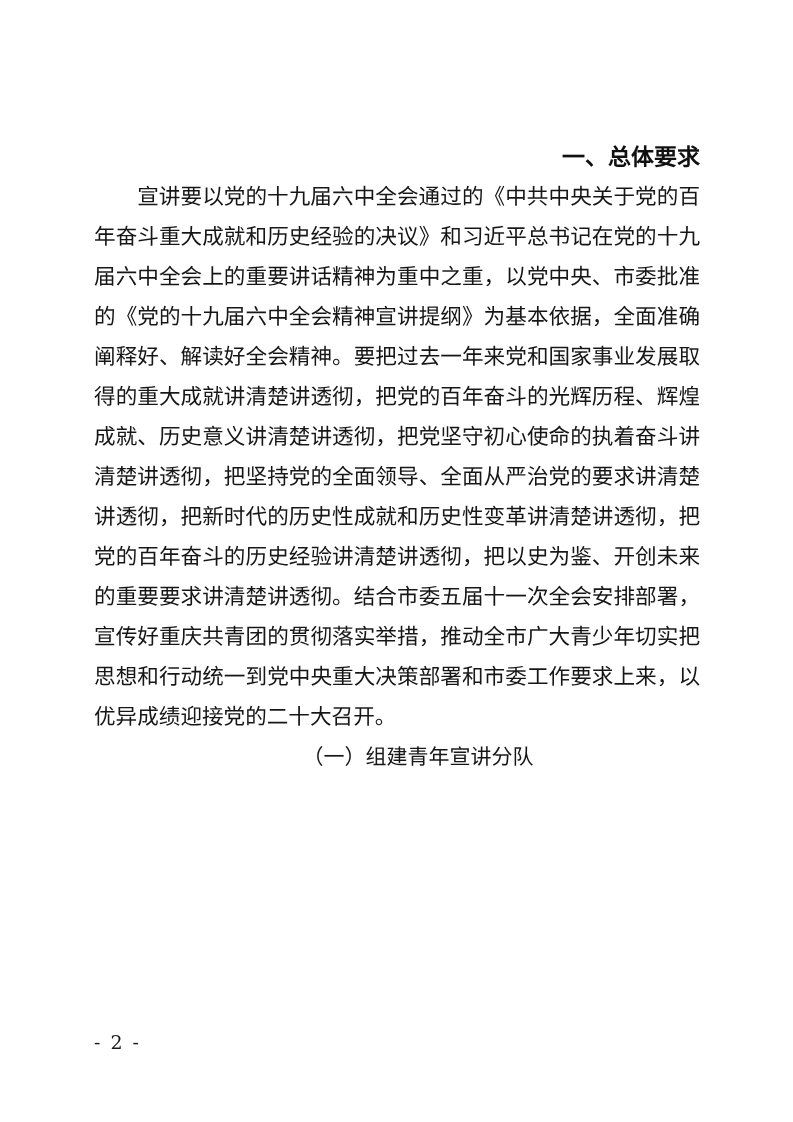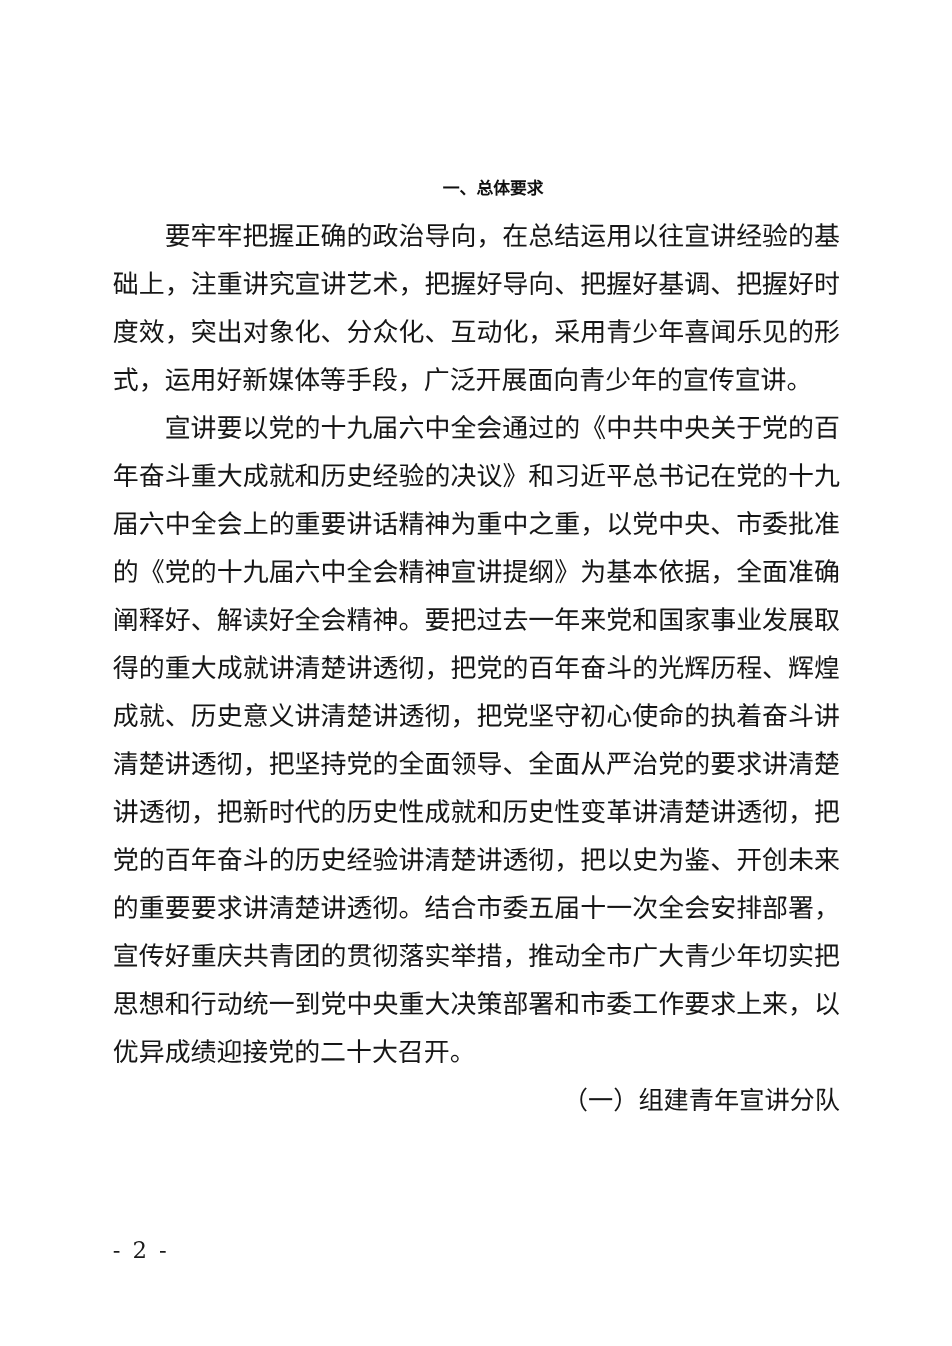--- a/index.html
+++ b/index.html
@@ -26,40 +26,40 @@
     line-height: 40px;
     text-align: justify;
     text-justify: inter-ideograph;
     letter-spacing: 0;
   }
   .sec-heading {
     margin: 0;
     padding: 0;
     font-family: "Liberation Sans", "DejaVu Sans", sans-serif;
     font-weight: 700;
-    font-size: 14px;
+    font-size: 23px;
     line-height: 40px;
     text-indent: 2em;
-    text-align: center;
+    text-align: right;
     color: #101010;
   }
   .body-para {
     margin: 0;
     padding: 0;
     text-indent: 2em;
     color: #161616;
   }
   .sub-heading {
     margin: 0;
     padding: 0;
     font-family: "Liberation Serif", "DejaVu Serif", serif;
     font-size: 21px;
     line-height: 40px;
     text-indent: 2em;
-    text-align: right;
+    text-align: center;
     color: #161616;
   }
   .footer {
     position: absolute;
     left: 94px;
     top: 1030px;
     width: 200px;
     text-align: left;
   }
   .page-number {
@@ -72,21 +72,20 @@
 </style>
 </head>
 <body>
 
 <div class="page">
 
   <main class="content">
 
     <h2 class="sec-heading">一、总体要求</h2>
 
-    <p class="body-para">要牢牢把握正确的政治导向，在总结运用以往宣讲经验的基础上，注重讲究宣讲艺术，把握好导向、把握好基调、把握好时度效，突出对象化、分众化、互动化，采用青少年喜闻乐见的形式，运用好新媒体等手段，广泛开展面向青少年的宣传宣讲。</p>
 
 
     <p class="body-para">宣讲要以党的十九届六中全会通过的《中共中央关于党的百年奋斗重大成就和历史经验的决议》和习近平总书记在党的十九届六中全会上的重要讲话精神为重中之重，以党中央、市委批准的《党的十九届六中全会精神宣讲提纲》为基本依据，全面准确阐释好、解读好全会精神。要把过去一年来党和国家事业发展取得的重大成就讲清楚讲透彻，把党的百年奋斗的光辉历程、辉煌成就、历史意义讲清楚讲透彻，把党坚守初心使命的执着奋斗讲清楚讲透彻，把坚持党的全面领导、全面从严治党的要求讲清楚讲透彻，把新时代的历史性成就和历史性变革讲清楚讲透彻，把党的百年奋斗的历史经验讲清楚讲透彻，把以史为鉴、开创未来的重要要求讲清楚讲透彻。结合市委五届十一次全会安排部署，宣传好重庆共青团的贯彻落实举措，推动全市广大青少年切实把思想和行动统一到党中央重大决策部署和市委工作要求上来，以优异成绩迎接党的二十大召开。</p>
 
 
     <p class="sub-heading">（一）组建青年宣讲分队</p>
 
   </main>
 
   <footer class="footer">

